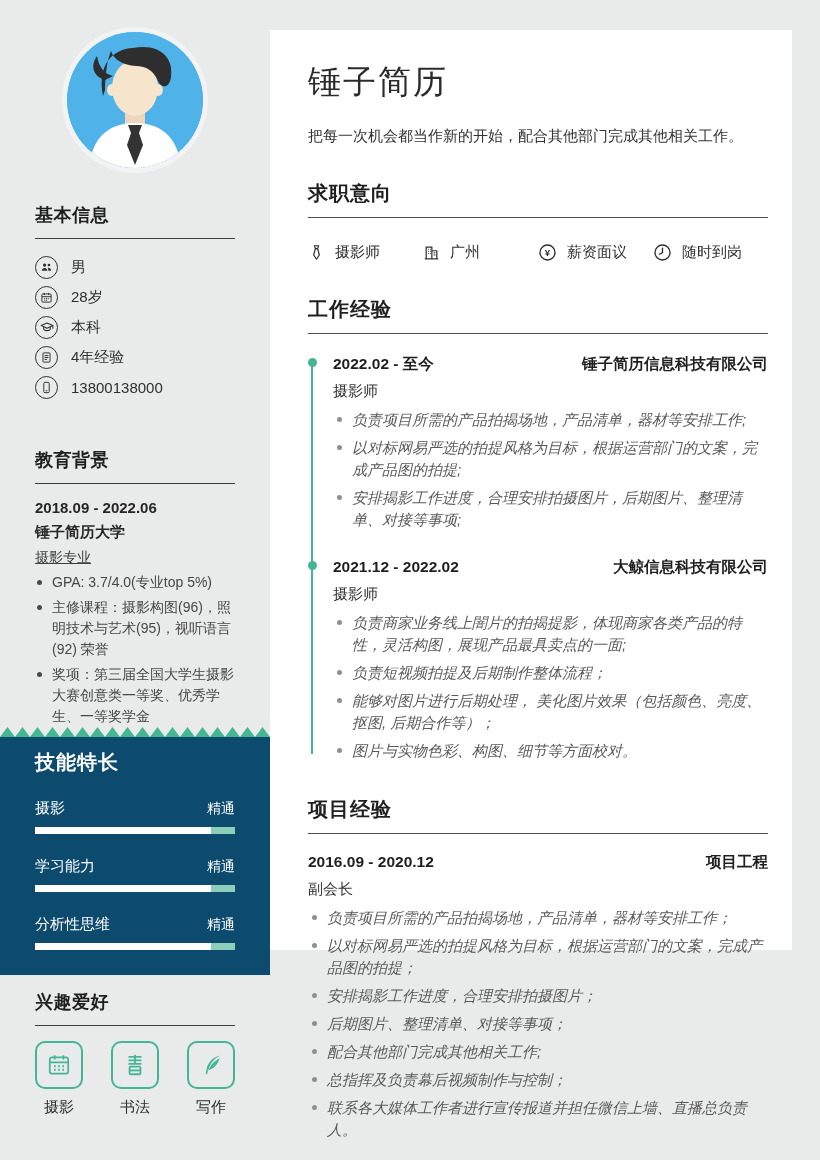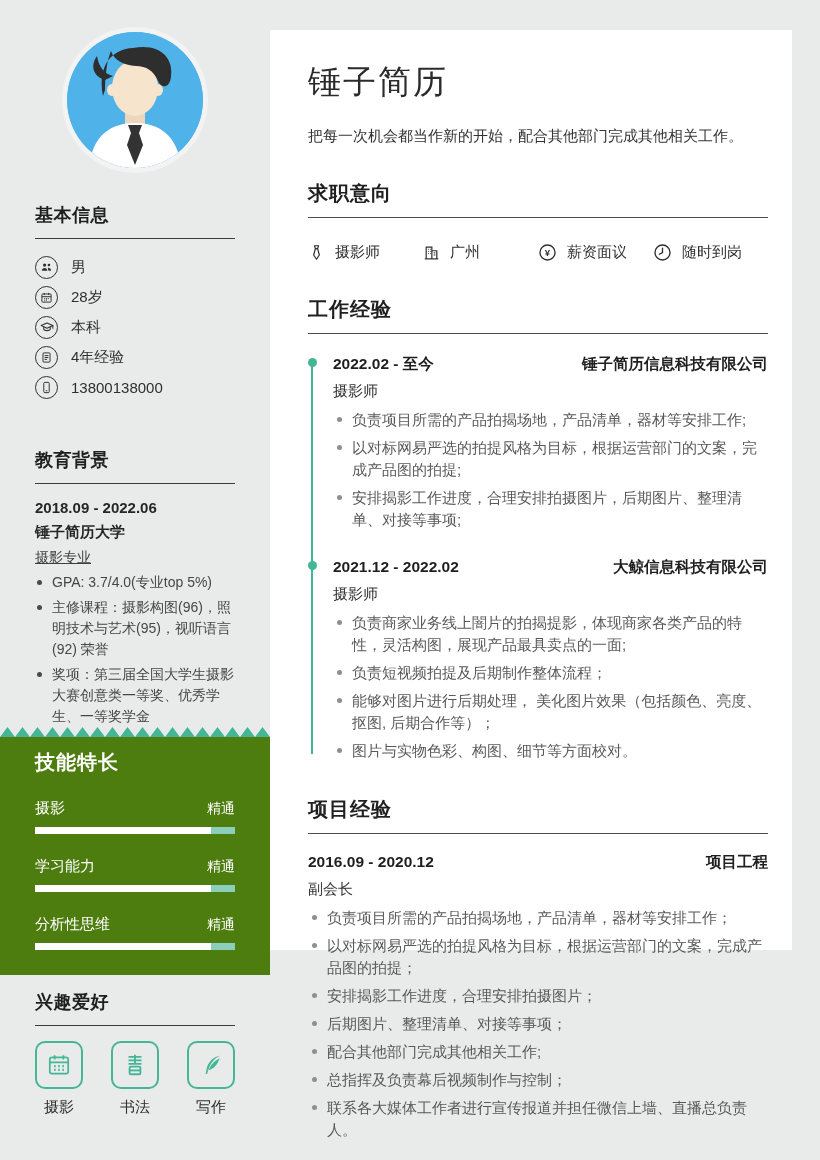--- a/index.html
+++ b/index.html
@@ -40,21 +40,21 @@
     position:relative; padding-left:17px; font-size:14px; color:#464646;
     line-height:21px; margin-top:4px;
   }
   .side-bullets li::before {
     content:""; position:absolute; left:2px; top:8px;
     width:5px; height:5px; border-radius:50%; background:#4a4a4a;
   }
   
   .skills { position:absolute; left:0; top:727px; width:270px; }
   .skills .zz { display:block; }
-  .skills-body { background:#4d7c0f; height:238px; padding:12px 35px 0; color:#fff; }
+  .skills-body { background:#0c4a6e; height:238px; padding:12px 35px 0; color:#fff; }
   .skills-h { font-size:20px; font-weight:bold; letter-spacing:1px; }
   .skill-row { margin-top:23px; }
   .skill-line { display:flex; justify-content:space-between; align-items:baseline; }
   .skill-name { font-size:15px; }
   .skill-level { font-size:14px; }
   .skill-track { margin-top:9px; height:7px; background:#8bcfba; }
   .skill-fill { height:7px; background:#ffffff; }
   
   .hobby-row { display:flex; justify-content:space-between; margin-top:15px; }
   .hobby { width:48px; text-align:center; }
@@ -87,21 +87,21 @@
   .t-entry { position:relative; }
   .t-entry + .t-entry { margin-top:26px; }
   .t-entry .dot {
     position:absolute; left:-25.5px; top:4px; width:9px; height:9px;
     border-radius:50%; background:#45b695;
   }
   .e-head { display:flex; justify-content:space-between; align-items:baseline; }
   .e-period { font-size:15.5px; font-weight:bold; color:#1f1f1f; }
   .e-company { font-size:15.5px; font-weight:bold; color:#1f1f1f; }
   .e-role { margin-top:7px; font-size:15px; color:#333; }
-  .m-bullets { list-style:none; margin-top:8px; }
+  .m-bullets { list-style:none; margin-top:8px;font-style:italic; }
   .m-bullets li {
     position:relative; padding-left:19px; font-size:15px; color:#595959;
     line-height:22px; margin-top:6px;
   }
   .m-bullets li::before {
     content:""; position:absolute; left:4px; top:8px;
     width:5px; height:5px; border-radius:50%; background:#8f8f8f;
   }
   .proj-block { margin-top:18px; }
 </style>

